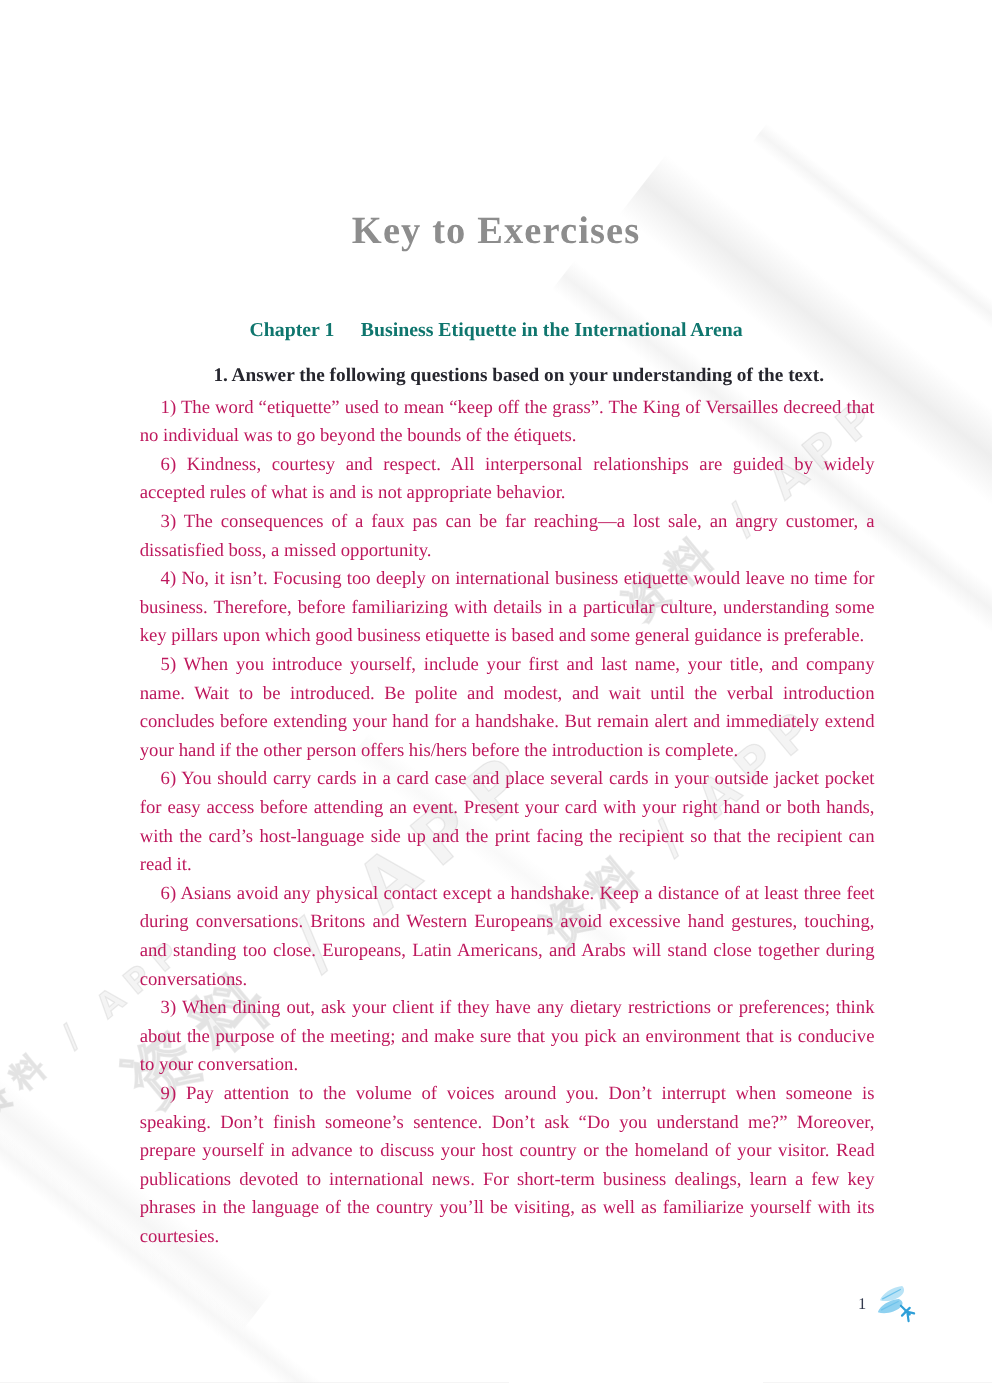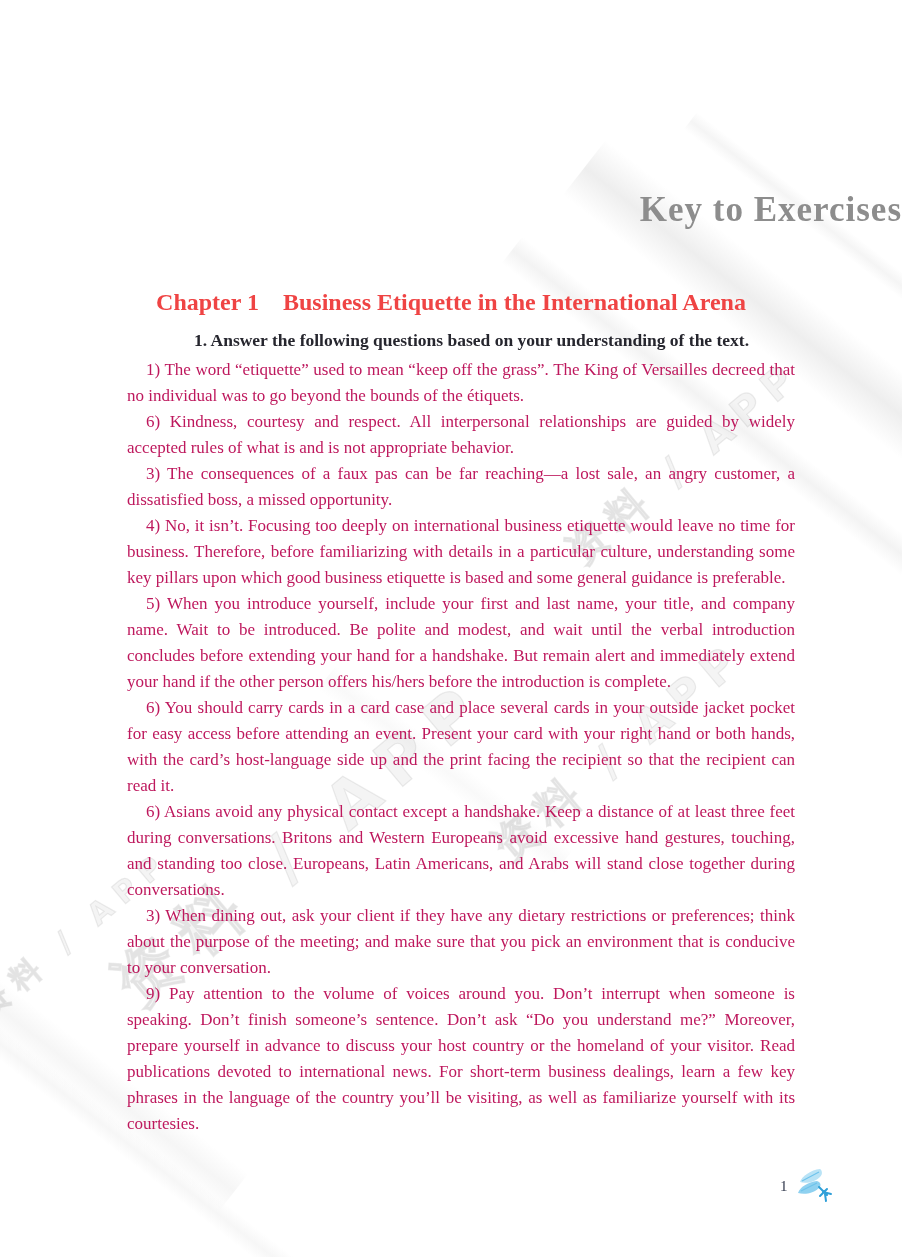--- a/index.html
+++ b/index.html
@@ -41,33 +41,33 @@
   }
   .wm.w1 { left:555px; top:535px; font-size:40px; }
   .wm.w2 { left:95px;  top:960px; font-size:64px; letter-spacing:16px; }
   .wm.w3 { left:480px; top:830px; font-size:44px; }
   .wm.w4 { left:-30px; top:995px; font-size:30px; }
 
   .doc-title {
     position:absolute;
     left:0; right:0; top:190px;
     margin:0;
-    text-align:right;
+    text-align:center;
     font-size:35px;
     font-weight:bold;
     color:#8d8d8d;
     letter-spacing:1px;
   }
   .chapter {
     position:absolute;
     left:0; right:0; top:289px;
     text-align:center;
-    font-size:24px;
+    font-size:18px;
     font-weight:bold;
-    color:#ef4444;
+    color:#0f766e;
   }
   .chapter .chapter-label { margin-right:24px; }
 
   .section-heading {
     position:absolute;
     left:146px; top:330px;
     font-size:17.5px;
     font-weight:bold;
     color:#26262e;
     margin-left:48px;

